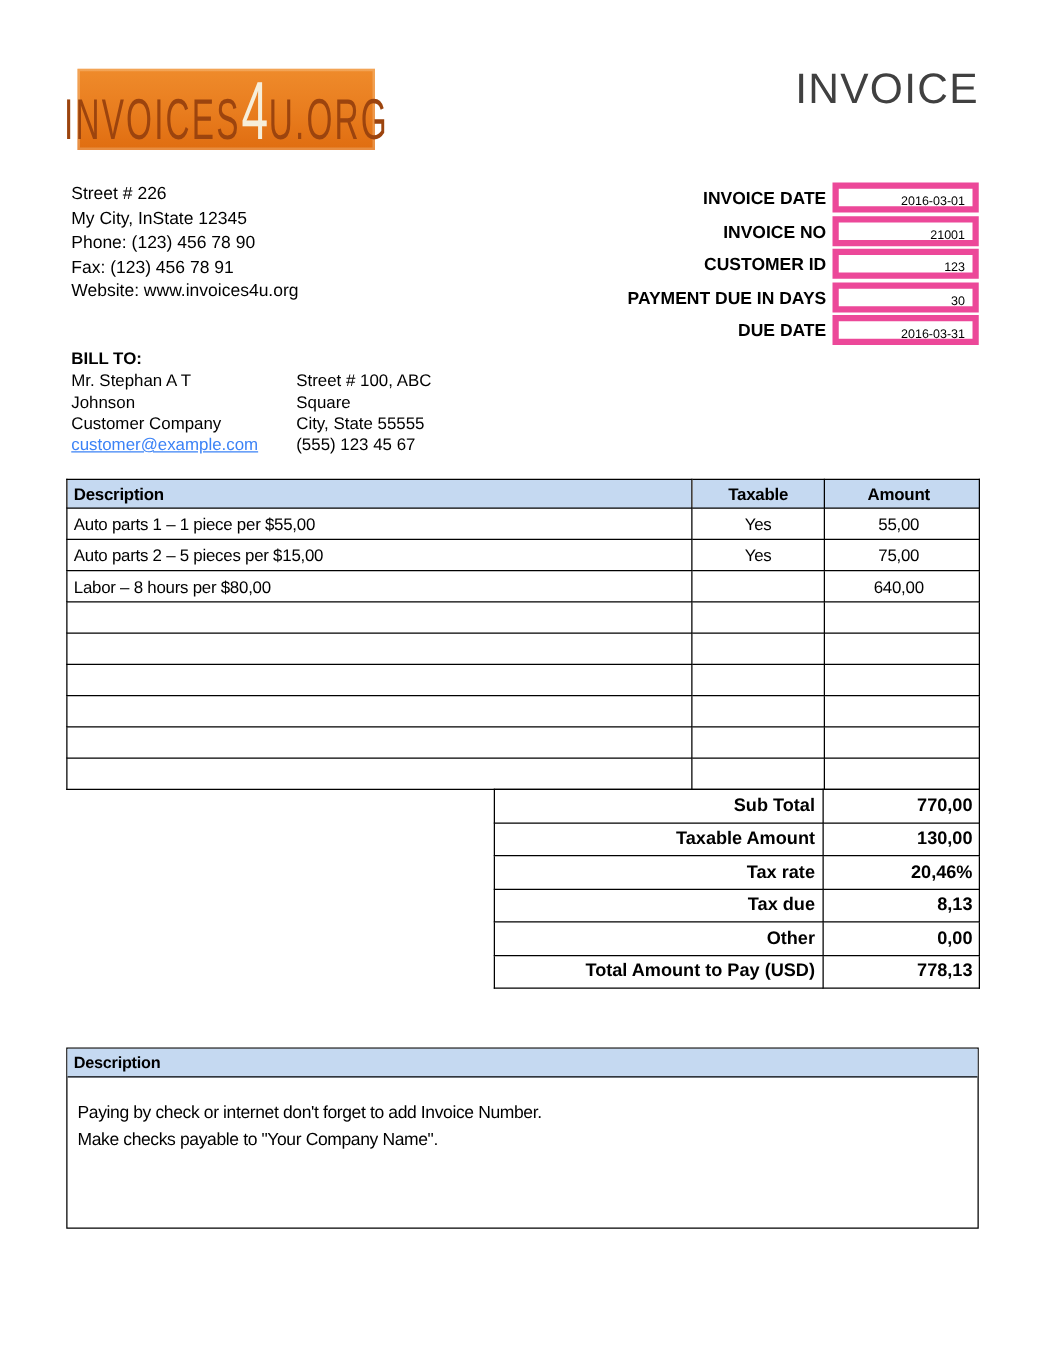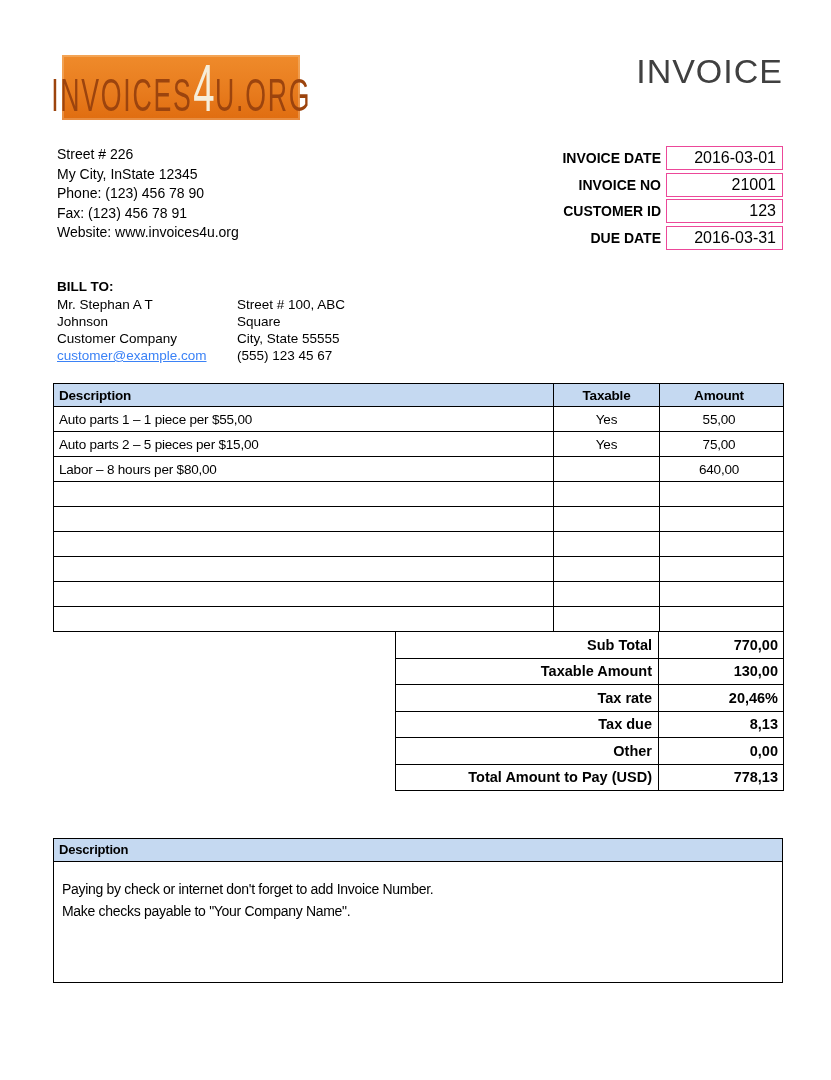--- a/index.html
+++ b/index.html
@@ -24,22 +24,22 @@
   }
 
   
   .company-address { position: absolute; left: 57px; top: 145px; font-size: 14px; line-height: 19.5px; }
 
   
   .invoice-meta { position: absolute; top: 146px; right: 48px; }
   .meta-row { display: flex; align-items: center; margin-bottom: 2.5px; }
   .meta-label { width: 340px; text-align: right; font-weight: bold; font-size: 14px; padding-right: 5px; }
   .meta-value {
-    width: 117px; height: 24px; border: 1px solid #ec4899;
-    font-size: 16px; text-align: right; padding-right: 6px; line-height: 22px;
+    width: 117px; height: 24px; border: 5px solid #ec4899;
+    font-size: 10px; text-align: right; padding-right: 6px; line-height: 22px;
   }
 
   
   .bill-to { position: absolute; left: 57px; top: 279px; font-size: 13.5px; }
   .bill-to-heading { font-weight: bold; margin-bottom: 2px; }
   .bill-cols { display: flex; }
   .bill-col-left { width: 180px; line-height: 17px; }
   .bill-col-right { line-height: 17px; }
   .email-link { color: #3b82f6; text-decoration: underline; }
 
@@ -94,20 +94,24 @@
     <div class="meta-label">INVOICE DATE</div>
     <div class="meta-value">2016-03-01</div>
   </div>
   <div class="meta-row">
     <div class="meta-label">INVOICE NO</div>
     <div class="meta-value">21001</div>
   </div>
   <div class="meta-row">
     <div class="meta-label">CUSTOMER ID</div>
     <div class="meta-value">123</div>
+  </div>
+  <div class="meta-row">
+    <div class="meta-label">PAYMENT DUE IN DAYS</div>
+    <div class="meta-value">30</div>
   </div>
   <div class="meta-row">
     <div class="meta-label">DUE DATE</div>
     <div class="meta-value">2016-03-31</div>
   </div>
 </div>
 
 <div class="bill-to">
   <div class="bill-to-heading">BILL TO:</div>
   <div class="bill-cols">

